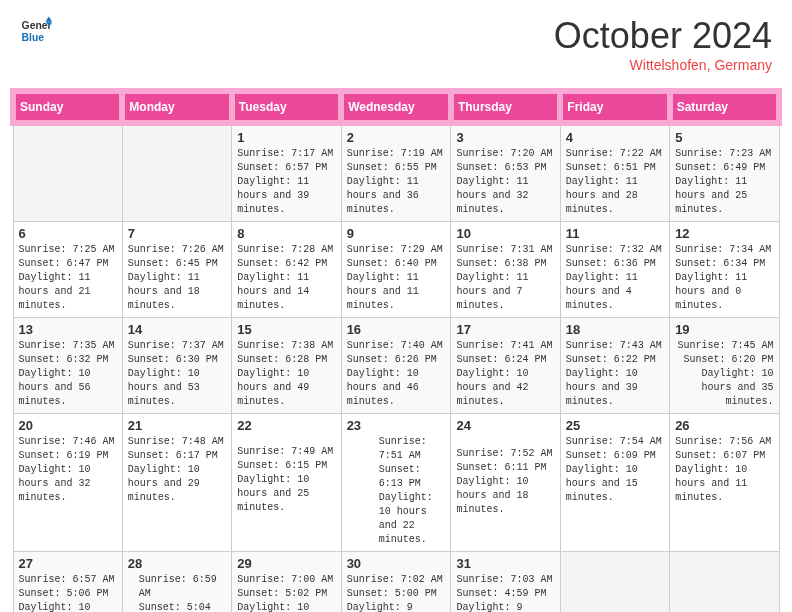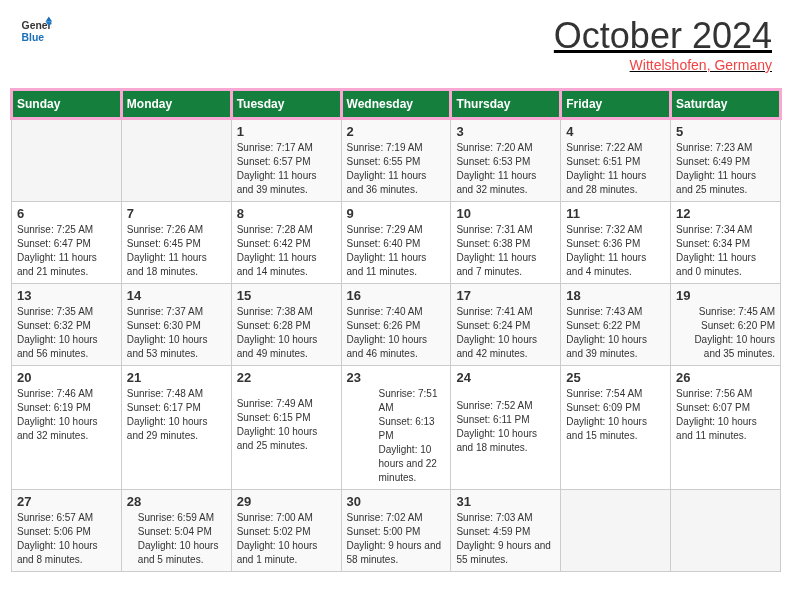--- a/index.html
+++ b/index.html
@@ -21,44 +21,43 @@
       display: flex;
       align-items: center;
       gap: 4px;
     }
     .logo-icon {
       width: 32px;
       height: 32px;
     }
     .title-block {
       text-align: right;
-      text-decoration: underline;
     }
     .month-title {
       font-size: 36px;
       color: #333;
       font-weight: normal;
     }
     .location {
       font-size: 14px;
       color: #ef4444;
     }
     .calendar {
       width: 100%;
       border-collapse: collapse;
       font-size: 10.5px;
     }
     .calendar thead th {
-      background-color: #15803d;
+      background-color: #ec4899;
       color: #fff;
       padding: 6px 4px;
       text-align: left;
       font-size: 12px;
       font-weight: bold;
-      border: 3px solid #f9a8d4;
+      border: 6px solid #f9a8d4;
     }
     .calendar tbody td {
       border: 1px solid #ccc;
       vertical-align: top;
       padding: 4px 5px;
       height: 80px;
       width: 110px;
       color: #333;
       background: #fff;
     }
@@ -71,20 +70,21 @@
     .day-num {
       font-size: 13px;
       font-weight: bold;
       display: block;
       margin-bottom: 2px;
     }
     .day-info {
       font-size: 10px;
       line-height: 1.4;
       color: #333;
+      font-family: Liberation Mono, monospace;
     }
     td.empty {
       background: #f5f5f5 !important;
     }
   </style>
 </head>
 <body>
 
 <div class="header">
   <div class="logo">

